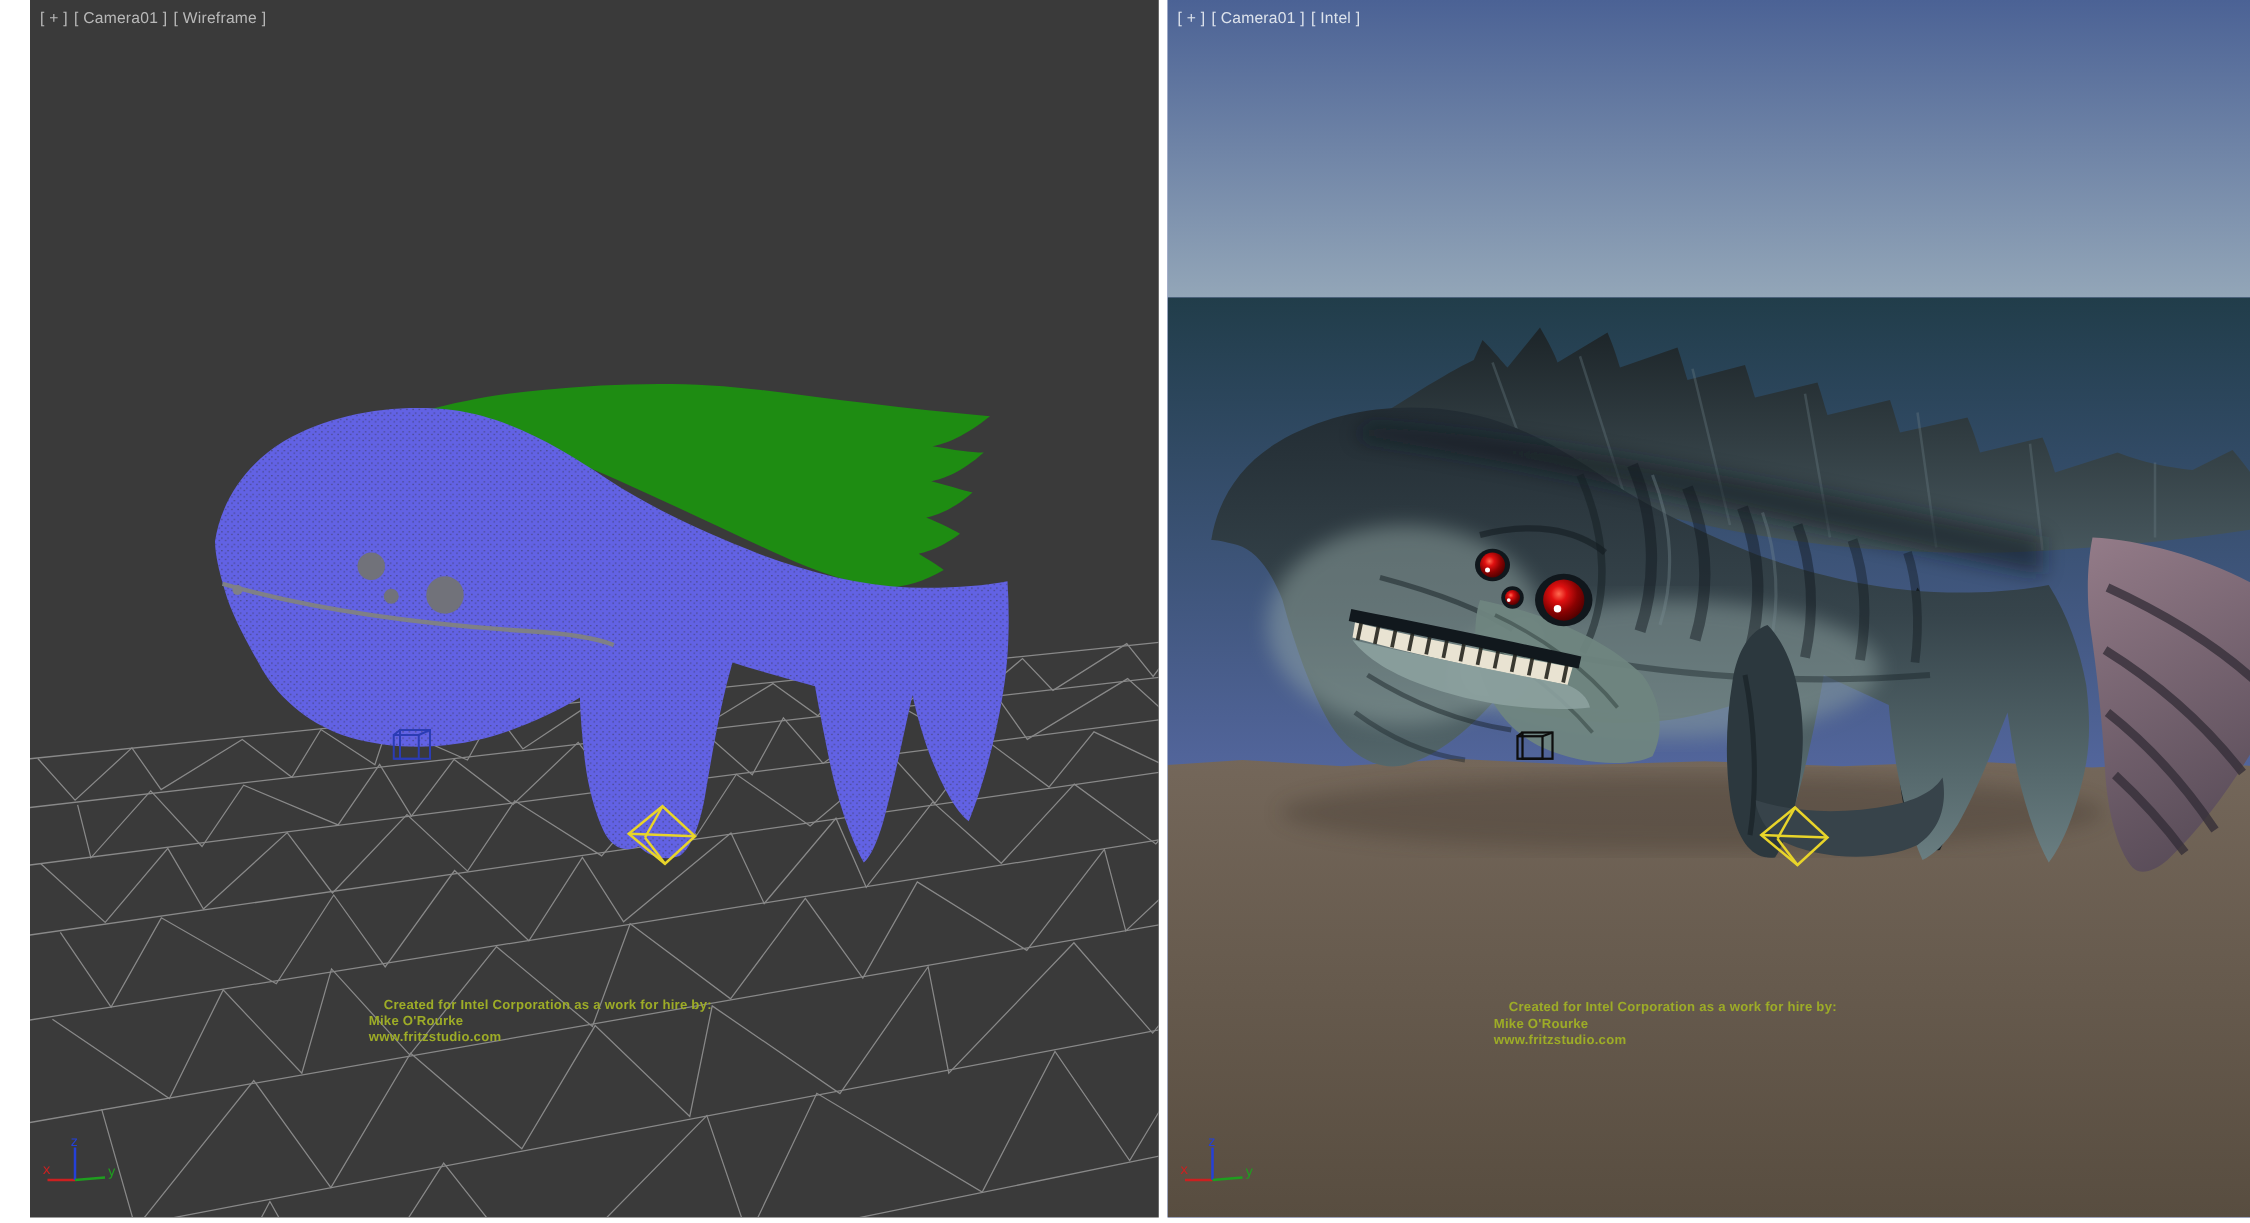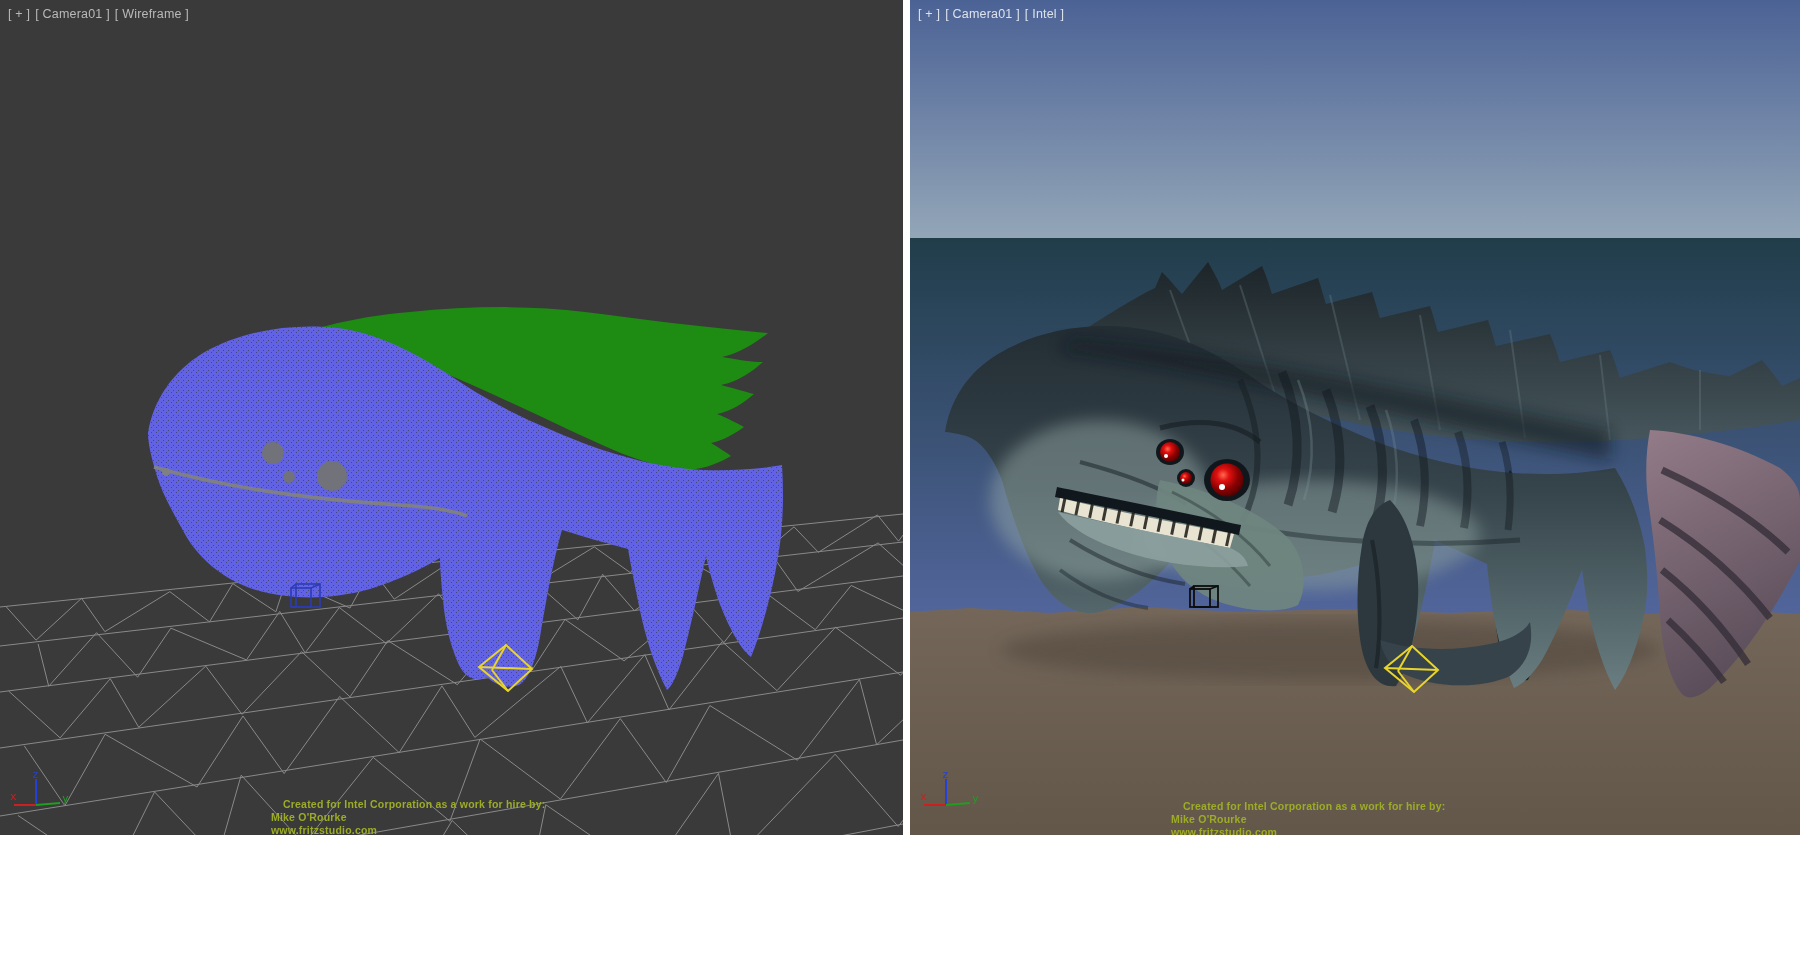--- a/index.html
+++ b/index.html
@@ -1,18 +1,18 @@
 <!DOCTYPE html>
 <html><head>
 <meta charset="utf-8">
 <style>
   html,body{margin:0;padding:0;background:#ffffff;}
   .stage{position:relative;width:1800px;height:978px;background:#ffffff;overflow:hidden;
          font-family:"Liberation Sans", sans-serif;}
-  .vp{position:absolute;top:0;height:835px;overflow:hidden;}
+  .vp{position:absolute;top:0;height:974px;overflow:hidden;margin-left:24px;}
   .vp-left{left:0;width:903px;background:#3a3a3a;}
   .vp-right{left:910px;width:890px;background:#52659b;}
   .vp svg.scene{position:absolute;left:0;top:0;}
   .vp-label{position:absolute;left:8px;top:7px;font-size:12.5px;letter-spacing:.2px;
             user-select:none;white-space:nowrap;}
   .vp-left .vp-label{color:#b9b9b9;}
   .vp-right .vp-label{color:#dde3ec;}
   .vp-label span{margin-right:5px;cursor:pointer;}
   .credit{position:absolute;font-size:10.5px;font-weight:700;line-height:13px;
           color:#9dac27;letter-spacing:.2px;white-space:nowrap;}

